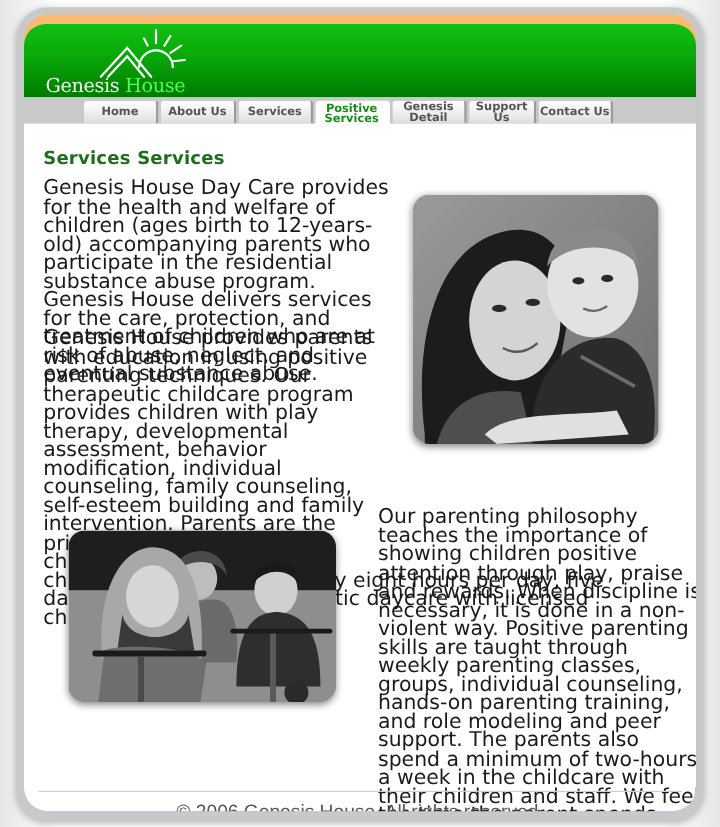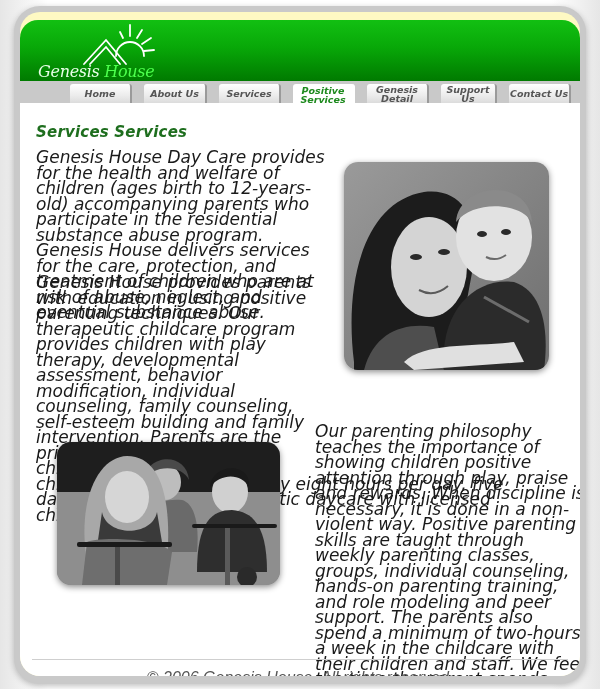--- a/index.html
+++ b/index.html
@@ -13,24 +13,23 @@
     position: absolute;
     left: 14px; top: 6px;
     width: 572px; height: 678px;
     background: #c9c9c9;
     border-radius: 26px;
     box-shadow: 0 2px 6px rgba(0,0,0,0.25);
   }
   .frame-inner {
     position: absolute;
     left: 6px; top: 6px; right: 6px; bottom: 8px;
-    background: #fef9c3;
+    background: #fdba74;
     border-radius: 20px;
     overflow: hidden;
-    font-style: italic;
   }
   .header {
     position: absolute;
     left: 0; top: 8px; right: 0; height: 61px;
     background: linear-gradient(to bottom, #12c012 0%, #08a808 45%, #007a00 100%);
     border-radius: 18px 18px 0 0;
   }
   .logo {
     position: absolute;
     left: 14px; top: 2px;
@@ -49,21 +48,21 @@
   .logo-text .w2 { color: #4dff4d; }
   .navbar {
     position: absolute;
     left: 0; top: 69px; right: 0; height: 22px;
     background: #c9c9c9;
   }
   .tabs {
     position: absolute;
     left: 50px; top: 72px;
     display: flex;
-    gap: 12px;
+    gap: 2px;
     height: 19px;
   }
   .tab {
     display: flex; align-items: center; justify-content: center;
     text-align: center;
     background: linear-gradient(to bottom, #ffffff 0%, #ececec 60%, #dcdcdc 100%);
     border-right: 2px solid #9a9a9a;
     border-radius: 3px 3px 0 0;
     color: #555555;
     font-size: 9.5px;

